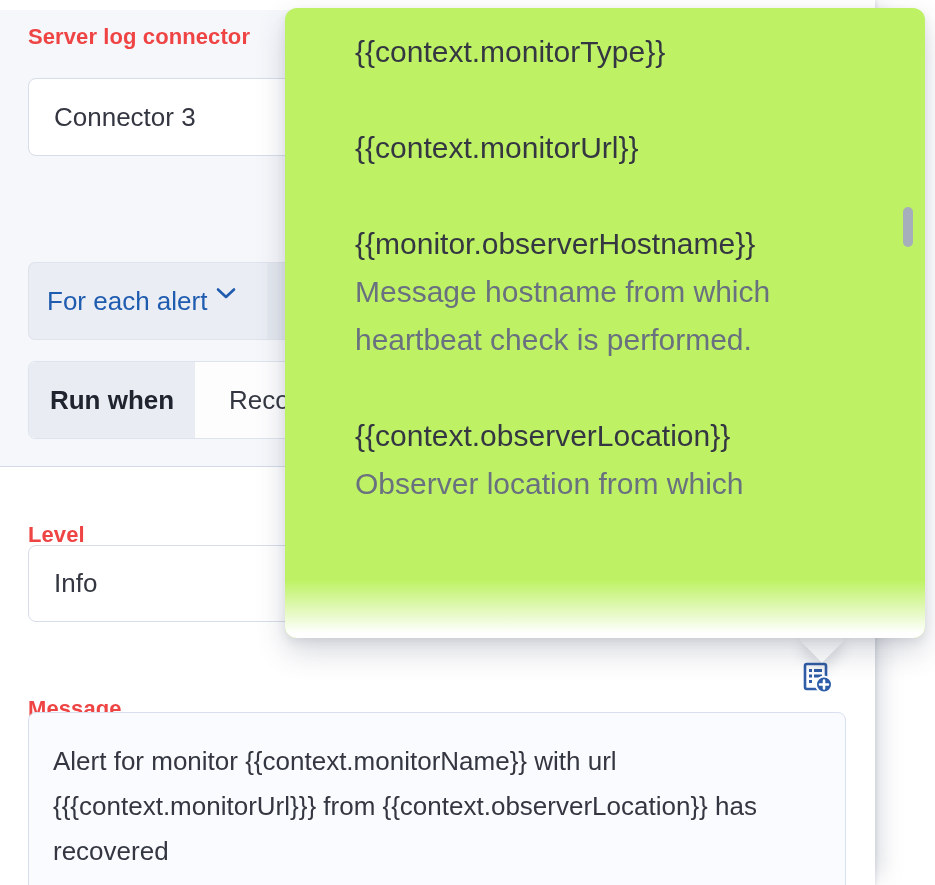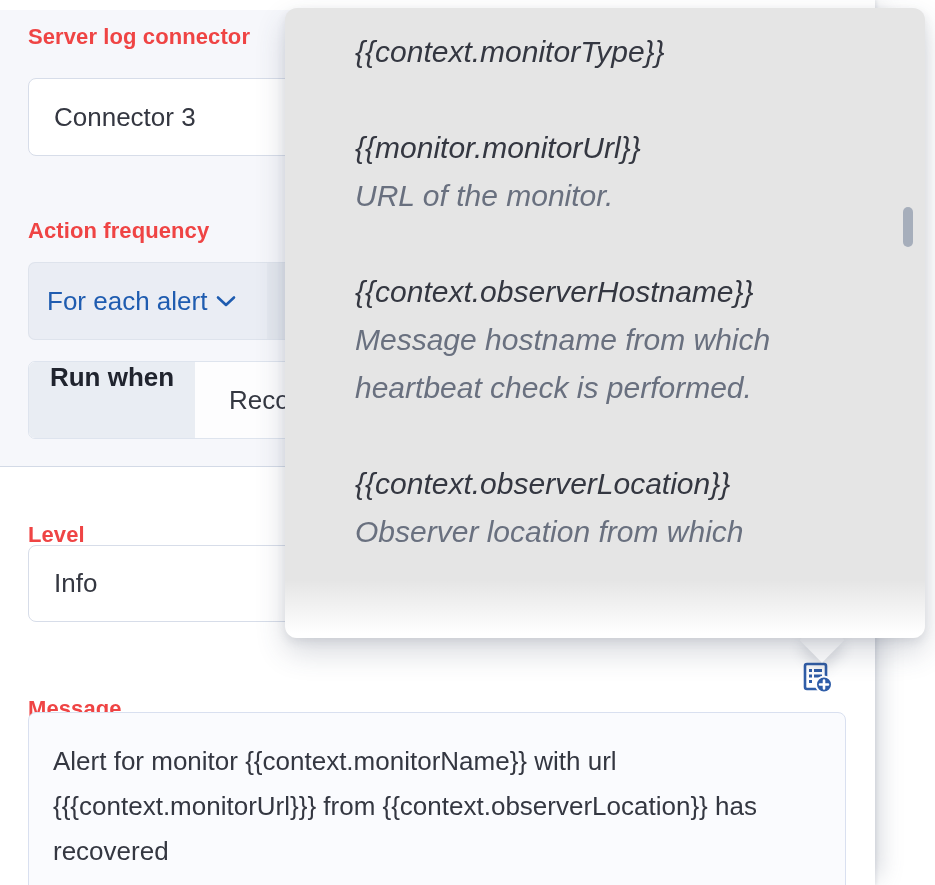--- a/index.html
+++ b/index.html
@@ -34,31 +34,31 @@
   }
   
   .notify {
     top: 262px; height: 78px; border-radius: 7px; background: #eaedf4;
     border: 1px solid rgba(211,218,230,0.55); overflow: hidden;
   }
   .notify .right-seg {
     position: absolute; left: 238px; right: 0; top: 0; bottom: 0; background: #e4e8ef;
   }
   .notify-btn {
-    position: relative; display: flex; align-items: center; gap: 8px;
+    position: relative; display: flex; align-items: flex-start; gap: 8px;
     padding-left: 18px; font-size: 26px; color: var(--accent); cursor: pointer;
   }
   
   .runwhen {
     top: 361px; height: 78px; border-radius: 7px; background: #ffffff;
     border: 1px solid #dee4ee; overflow: hidden;
   }
   .runwhen .label-seg {
     width: 166px; height: 100%; background: var(--controlFill);
-    display: flex; justify-content: center;
+    display: flex; align-items: center; justify-content: center;
     font-size: 26px; font-weight: bold; color: #20242e; flex: none;
   }
   .runwhen .value-seg {
     flex: 1; height: 100%; display: flex; align-items: center;
     padding-left: 34px; font-size: 26px; color: var(--text); background: #fdfdfe;
   }
   
   .addvar-btn {
     position: absolute; left: 799px; top: 659px; width: 36px; height: 36px;
     display: flex; align-items: center; justify-content: center; cursor: pointer;
@@ -71,24 +71,23 @@
     color: var(--text); resize: none; outline: none; overflow: hidden;
   }
   
   .popover-arrow {
     position: absolute; left: 806px; top: 624px; width: 32px; height: 32px;
     background: #ffffff; transform: rotate(45deg); z-index: 8;
     box-shadow: 6px 6px 14px rgba(55,65,90,0.18);
   }
   .popover {
     position: absolute; left: 285px; top: 8px; width: 640px; height: 630px;
-    background: #e5e5e5; border-radius: 12px; z-index: 9;
+    background: #bef264; border-radius: 12px; z-index: 9;
     box-shadow: 0 14px 30px rgba(55,65,90,0.20), 0 4px 10px rgba(55,65,90,0.10);
     overflow: hidden;
-    font-style: italic;
   }
   .popover-list { padding: 20px 55px 0 70px; }
   .var-item { margin-bottom: 48px; cursor: pointer; }
   .var-name { font-size: 30px; line-height: 48px; color: var(--text); }
   .var-desc { font-size: 30px; line-height: 48px; color: var(--descText); }
   .popover-fade {
     position: absolute; left: 0; right: 0; bottom: 0; height: 58px;
     background: linear-gradient(rgba(255,255,255,0), #ffffff 92%);
     pointer-events: none;
   }
@@ -104,21 +103,20 @@
 <div class="flyout">
 
   <div class="gray-panel"></div>
 
   <div class="form-label" style="top:24px">Server log connector</div>
 
   <div class="control select-box" style="top:78px">
     <span>Connector 3</span>
   </div>
 
-  <div class="form-label" style="top:218px">Action frequency</div>
 
   <div class="control notify">
     <div class="right-seg"></div>
     <div class="notify-btn">
       <span>For each alert</span>
       <span>
         <svg width="22" height="14" viewBox="0 0 22 14">
           <path d="M3 3.5 L11 11 L19 3.5" fill="none" stroke="#1f5cb0" stroke-width="2.6" stroke-linecap="round" stroke-linejoin="round"></path>
         </svg>
       </span>
@@ -163,26 +161,25 @@
 <div class="popover-arrow"></div>
 
 <div class="popover">
   <div class="popover-list">
 
     <div class="var-item">
       <div class="var-name">{{context.monitorType}}</div>
     </div>
 
     <div class="var-item">
-      <div class="var-name">{{monitor.monitorUrl}}</div>
-      <div class="var-desc">URL of the monitor.</div>
+      <div class="var-name">{{context.monitorUrl}}</div>
     </div>
 
     <div class="var-item">
-      <div class="var-name">{{context.observerHostname}}</div>
+      <div class="var-name">{{monitor.observerHostname}}</div>
       <div class="var-desc">Message hostname from which heartbeat check is performed.</div>
     </div>
 
     <div class="var-item">
       <div class="var-name">{{context.observerLocation}}</div>
       <div class="var-desc">Observer location from which</div>
     </div>
 
   </div>
   <div class="popover-fade"></div>

